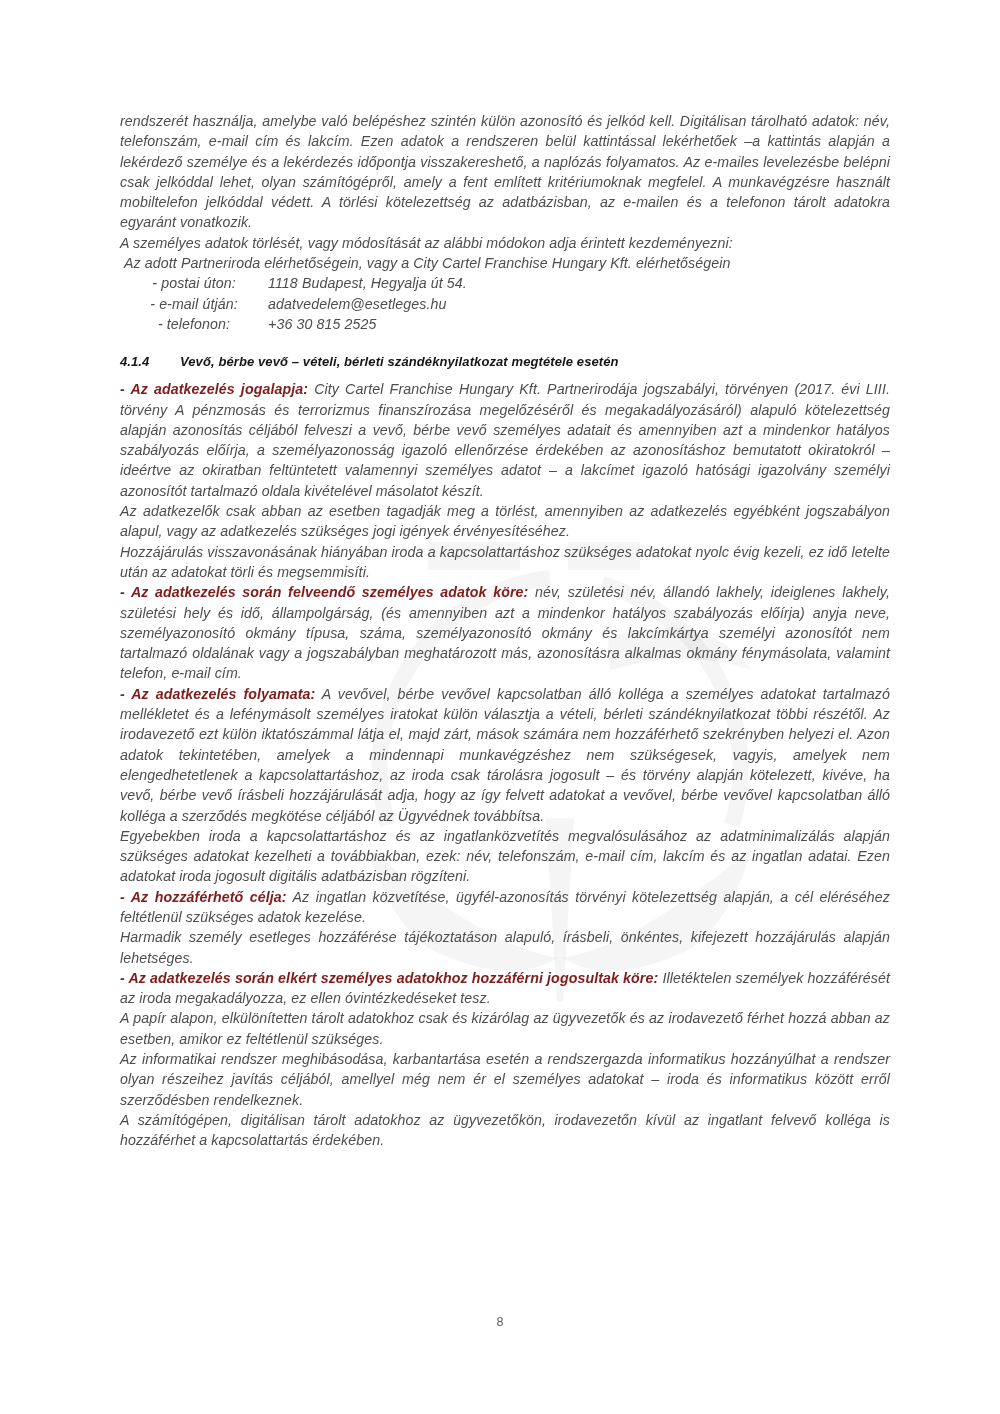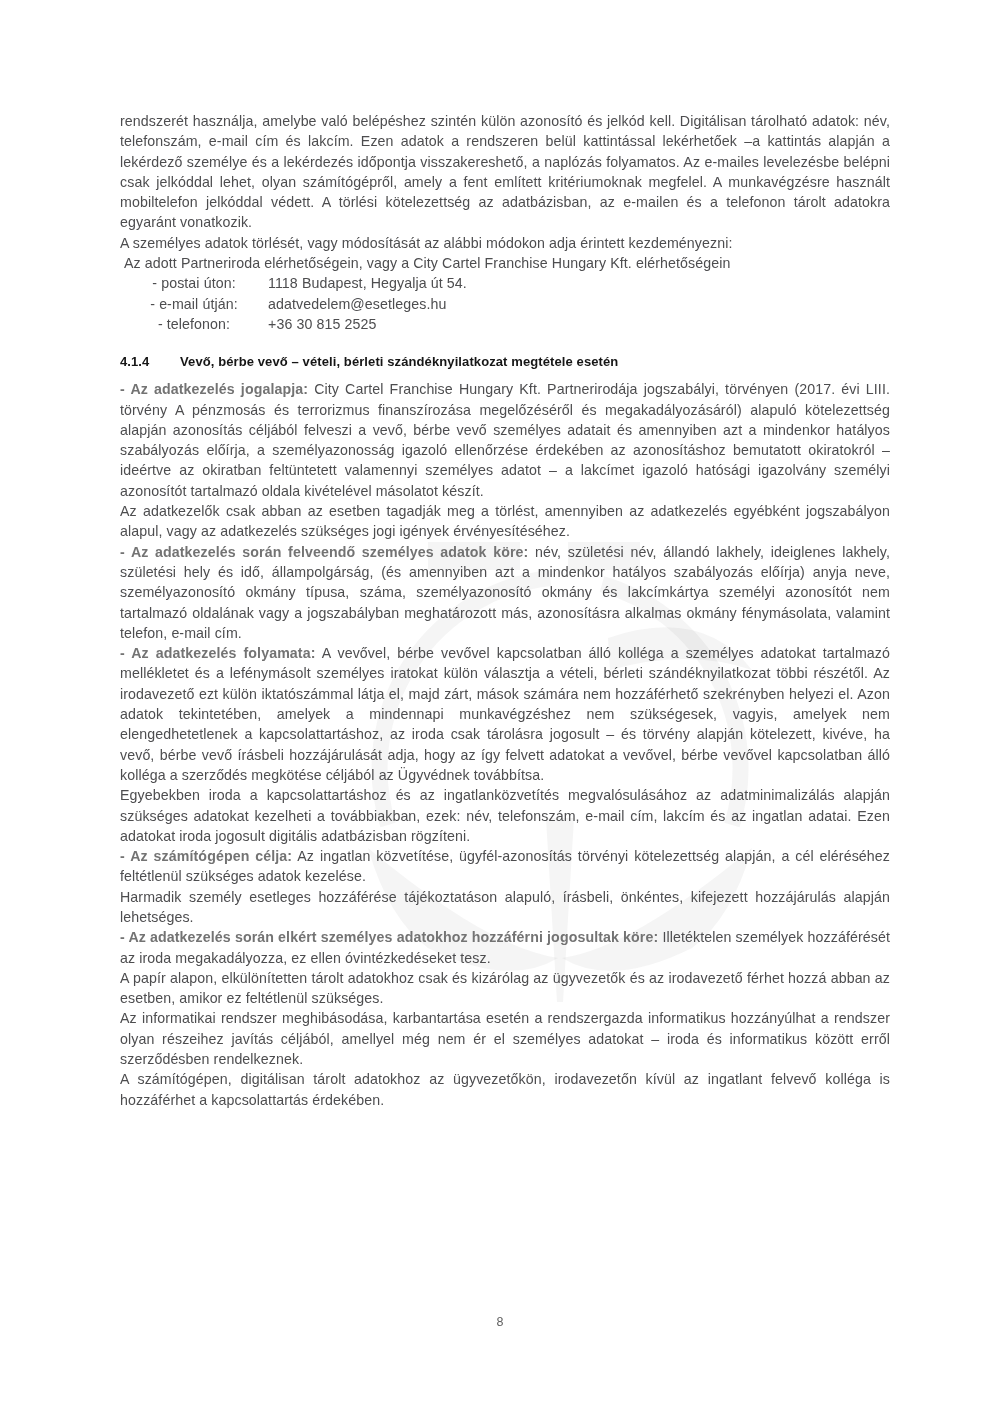--- a/index.html
+++ b/index.html
@@ -19,25 +19,26 @@
   }
   .content{
     position:absolute;
     left:120px;top:111px;
     width:770px;
     z-index:1;
     color:#4d4d4f;
     font-size:14.2px;
     line-height:20.3px;
     letter-spacing:0.1px;
+    font-style:italic;
   }
   .content p{margin:0;}
   .just{text-align:justify;}
   .sp{padding-left:4px;}
-  .lead{font-weight:bold;color:#737373;}
+  .lead{font-weight:bold;color:#7f1d1d;}
   .heading{
     display:flex;
     margin:17px 0 7px 0;
     font-size:13px;
     line-height:21px;
     font-weight:bold;
     color:#161616;
     letter-spacing:0.1px;
   }
   .heading .hnum{width:60px;flex:0 0 auto;}
@@ -93,24 +94,25 @@
       <span class="cvalue">+36 30 815 2525</span>
     </div>
 
     <h2 class="heading">
       <span class="hnum">4.1.4</span>
       <span class="htitle">Vevő, bérbe vevő – vételi, bérleti szándéknyilatkozat megtétele esetén</span>
     </h2>
 
     <p class="just"><span class="lead">- Az adatkezelés jogalapja:</span><span> City Cartel Franchise Hungary Kft. Partnerirodája jogszabályi, törvényen (2017. évi LIII. törvény A pénzmosás és terrorizmus finanszírozása megelőzéséről és megakadályozásáról) alapuló kötelezettség alapján azonosítás céljából felveszi a vevő, bérbe vevő személyes adatait és amennyiben azt a mindenkor hatályos szabályozás előírja, a személyazonosság igazoló ellenőrzése érdekében az azonosításhoz bemutatott okiratokról – ideértve az okiratban feltüntetett valamennyi személyes adatot – a lakcímet igazoló hatósági igazolvány személyi azonosítót tartalmazó oldala kivételével másolatot készít.</span></p>
     <p class="just"><span>Az adatkezelők csak abban az esetben tagadják meg a törlést, amennyiben az adatkezelés egyébként jogszabályon alapul, vagy az adatkezelés szükséges jogi igények érvényesítéséhez.</span></p>
+    <p class="just"><span>Hozzájárulás visszavonásának hiányában iroda a kapcsolattartáshoz szükséges adatokat nyolc évig kezeli, ez idő letelte után az adatokat törli és megsemmisíti.</span></p>
     <p class="just"><span class="lead">- Az adatkezelés során felveendő személyes adatok köre:</span><span> név, születési név, állandó lakhely, ideiglenes lakhely, születési hely és idő, állampolgárság, (és amennyiben azt a mindenkor hatályos szabályozás előírja) anyja neve, személyazonosító okmány típusa, száma, személyazonosító okmány és lakcímkártya személyi azonosítót nem tartalmazó oldalának  vagy a jogszabályban meghatározott más, azonosításra  alkalmas okmány fénymásolata, valamint telefon, e-mail cím.</span></p>
     <p class="just"><span class="lead">- Az adatkezelés folyamata:</span><span> A vevővel, bérbe vevővel kapcsolatban álló kolléga a személyes adatokat tartalmazó mellékletet és a lefénymásolt személyes iratokat külön választja a vételi, bérleti szándéknyilatkozat többi részétől. Az irodavezető ezt külön iktatószámmal látja el, majd zárt, mások számára nem hozzáférhető szekrényben helyezi el.  Azon adatok tekintetében, amelyek a mindennapi munkavégzéshez nem szükségesek, vagyis, amelyek nem elengedhetetlenek a kapcsolattartáshoz, az iroda csak tárolásra jogosult – és törvény alapján kötelezett, kivéve, ha vevő, bérbe vevő írásbeli hozzájárulását adja, hogy az így felvett adatokat a vevővel, bérbe vevővel kapcsolatban álló kolléga a szerződés megkötése céljából az Ügyvédnek továbbítsa.</span></p>
     <p class="just"><span>Egyebekben iroda a kapcsolattartáshoz és az ingatlanközvetítés megvalósulásához az adatminimalizálás alapján szükséges adatokat kezelheti a továbbiakban, ezek: név, telefonszám, e-mail cím, lakcím és az ingatlan adatai. Ezen adatokat iroda jogosult digitális adatbázisban rögzíteni.</span></p>
-    <p class="just"><span class="lead">- Az számítógépen célja:</span><span>  Az ingatlan közvetítése, ügyfél-azonosítás törvényi kötelezettség alapján, a cél eléréséhez feltétlenül szükséges adatok kezelése.</span></p>
+    <p class="just"><span class="lead">- Az hozzáférhető célja:</span><span>  Az ingatlan közvetítése, ügyfél-azonosítás törvényi kötelezettség alapján, a cél eléréséhez feltétlenül szükséges adatok kezelése.</span></p>
     <p class="just"><span>Harmadik személy esetleges hozzáférése tájékoztatáson alapuló, írásbeli, önkéntes, kifejezett hozzájárulás alapján lehetséges.</span></p>
     <p class="just"><span class="lead">- Az adatkezelés során elkért személyes adatokhoz hozzáférni jogosultak köre:</span><span> Illetéktelen személyek hozzáférését az iroda megakadályozza, ez ellen óvintézkedéseket tesz.</span></p>
     <p class="just"><span>A papír alapon, elkülönítetten tárolt adatokhoz csak és kizárólag az ügyvezetők és az irodavezető férhet hozzá abban az esetben, amikor ez feltétlenül szükséges.</span></p>
     <p class="just"><span>Az informatikai rendszer meghibásodása, karbantartása esetén a rendszergazda informatikus hozzányúlhat a rendszer olyan részeihez javítás céljából, amellyel még nem ér el személyes adatokat – iroda és informatikus között erről szerződésben rendelkeznek.</span></p>
     <p class="just"><span>A számítógépen, digitálisan tárolt adatokhoz az ügyvezetőkön, irodavezetőn kívül az ingatlant felvevő kolléga is hozzáférhet a kapcsolattartás érdekében.</span></p>
 
   </div>
 
   <div class="footer">8</div>
 

